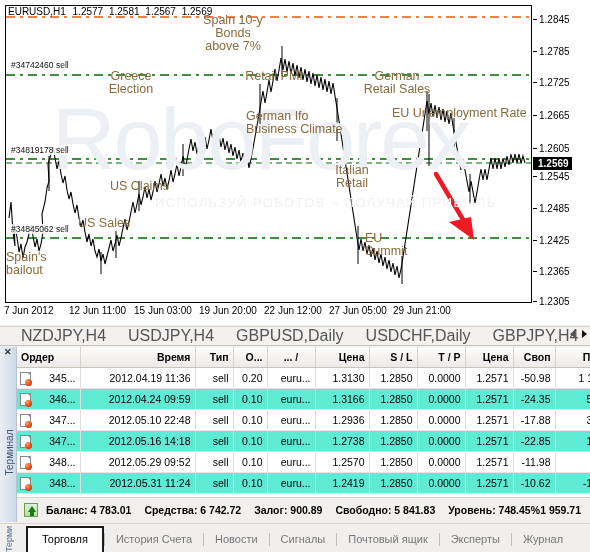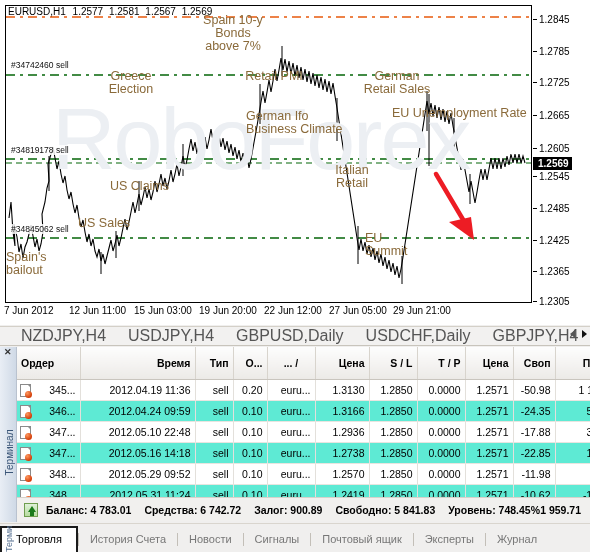--- a/index.html
+++ b/index.html
@@ -128,21 +128,21 @@
   
   #table-wrap {
     position: absolute; left: 17px; top: 0; width: 573px; height: 150px;
     background: #fff; overflow: hidden;
   }
   table.grid { border-collapse: collapse; width: 573px; table-layout: fixed; }
   table.grid th {
     background: linear-gradient(to bottom, #fdfdfd, #eceae7);
     border-right: 1px solid #d8d4cd; border-bottom: 1px solid #c9c5be;
     font-size: 10.5px; font-weight: bold; color: #000;
-    height: 32px; padding: 0 4px; text-align: right; white-space: nowrap;
+    height: 20px; padding: 0 4px; text-align: right; white-space: nowrap;
   }
   table.grid th.left { text-align: left; }
   table.grid th.ctr { text-align: center; }
   table.grid td {
     border-right: 1px solid #e3e0db; border-bottom: 1px solid #e8e5e0;
     font-size: 10.5px; color: #000; height: 21px; padding: 0 4px;
     text-align: right; white-space: nowrap; overflow: hidden;
   }
   table.grid tr.alt td { background: #5eead4; }
   td.order-cell { text-align: left; padding-left: 22px; position: relative; }
@@ -186,41 +186,42 @@
   #bottom-tabs {
     position: absolute; left: 0; top: 176px; width: 590px; height: 29px;
     background: #f0efee; border-top: 1px solid #d9d5ce;
     display: flex; align-items: flex-end;
   }
   #bottom-vlabel {
     position: absolute; left: -17px; top: 10px; width: 52px;
     transform: rotate(-90deg); font-size: 9px; color: #5a7494;
     text-align: center; white-space: nowrap;
   }
-  #btabs-inner { display: flex; align-items: center; height: 26px; justify-content: space-between; }
+  #btabs-inner { display: flex; align-items: center; margin-left: 26px; height: 26px; justify-content: space-between; }
   .btab {
     font-size: 11px; color: #777; padding: 0 11px; line-height: 24px;
     white-space: nowrap; cursor: default;
   }
   .btab.active {
     color: #000; font-weight: normal; background: #fff;
     border: 2px solid #1b1b1b; border-bottom: none;
     line-height: 22px; padding: 0 14px; height: 26px;
   }
   .btab-sep { width: 1px; height: 13px; background: #c3bfb8; }
 </style>
 </head>
 <body>
 
 <div id="app">
 
   <div id="chart-pane">
 
     <div id="watermark">
       <div class="wm-text" id="wm-main">RoboForex</div>
+      <div class="wm-text" id="wm-sub">ИСПОЛЬЗУЙ РОБОТОВ – ПОЛУЧАЙ ПРИБЫЛЬ</div>
     </div>
 
     <div id="symbol-header">
       <span class="sym">EURUSD,H1</span>
       <span class="q">1.2577</span>
       <span class="q">1.2581</span>
       <span class="q">1.2567</span>
       <span class="q">1.2569</span>
     </div>
 

